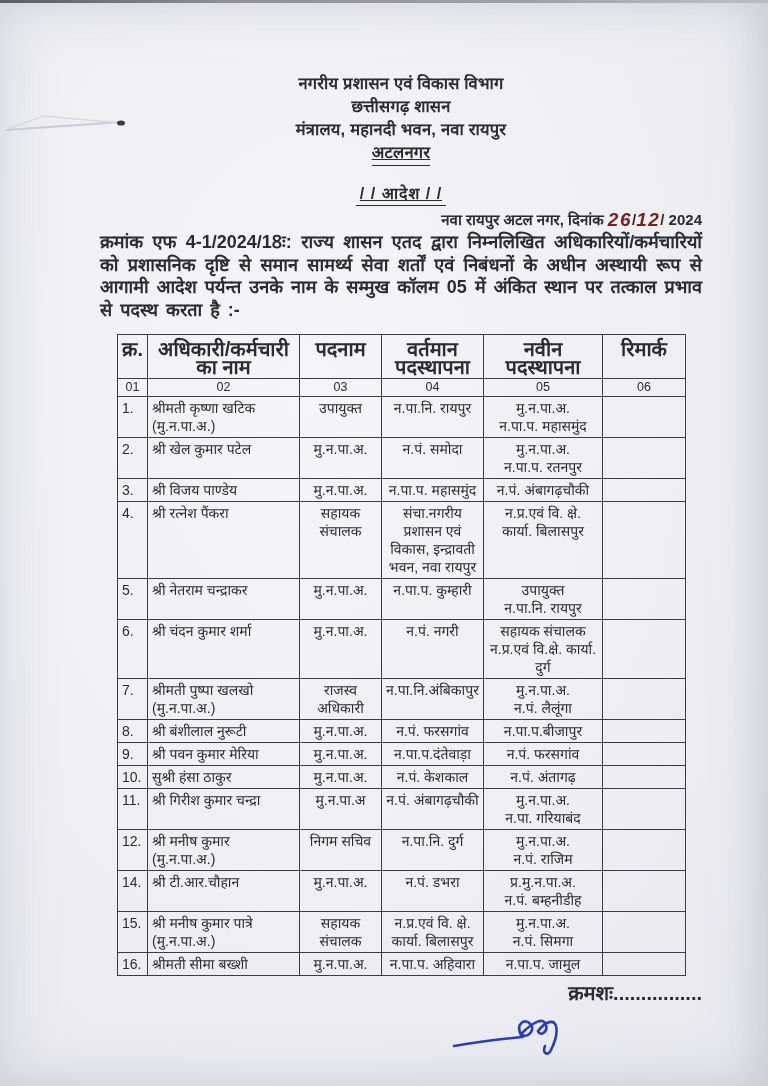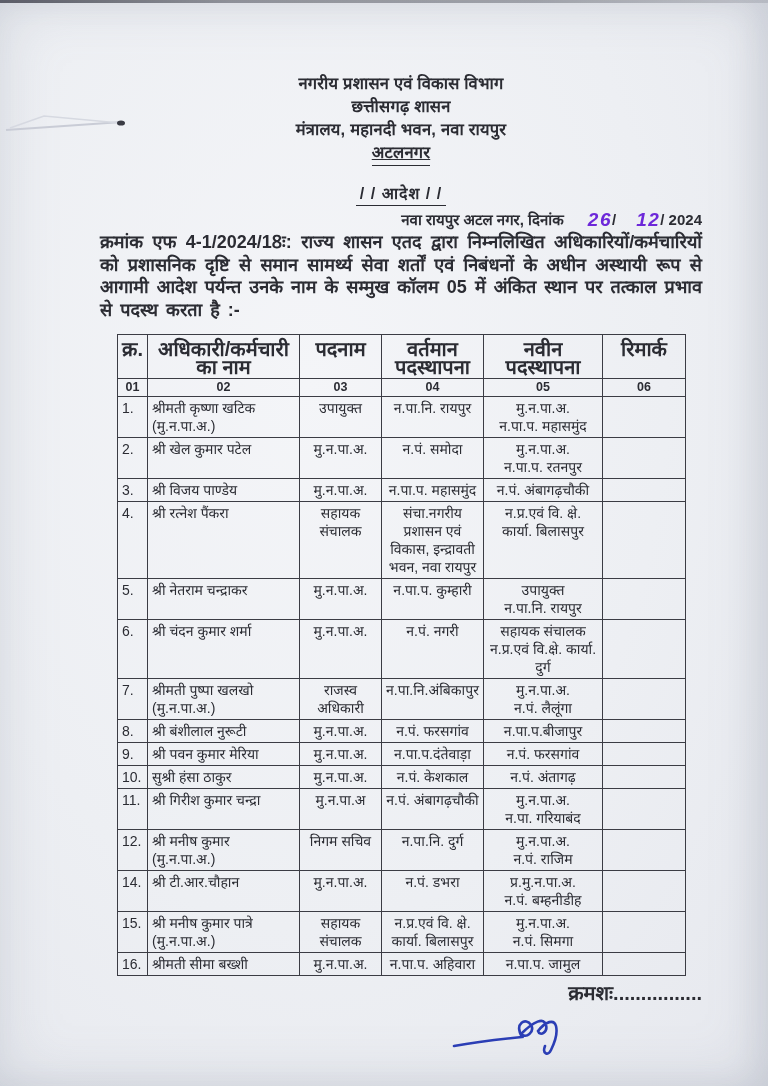--- a/index.html
+++ b/index.html
@@ -22,44 +22,44 @@
   .page{
     position:absolute;left:0;top:0;width:768px;height:1086px;
     box-sizing:border-box;padding:72px 66px 0 100px;
   }
   .letterhead{text-align:center;font-size:16.5px;line-height:23px;font-weight:700;letter-spacing:.2px;}
   .letterhead .lh-line{white-space:nowrap;}
   .lh-underline{display:inline-block;border-bottom:1.6px solid #2b2c33;padding-bottom:1px;text-decoration:underline;}
   .order-heading{
     text-align:center;margin-top:16px;font-size:16px;font-weight:700;
   }
-  .order-heading span{display:inline-block;border-bottom:1.6px solid #2b2c33;padding:0 4px 1px 4px;letter-spacing:1px;}
+  .order-heading span{display:inline-block;border-bottom:1.6px solid #2b2c33;padding:0 4px 1px 4px;letter-spacing:1px;text-decoration:underline;}
   .dateline{
     text-align:right;font-size:15px;font-weight:700;margin-top:2px;line-height:22px;
   }
   .handwritten{
-    color:#6d28d9;font-style:italic;font-weight:700;font-size:19px;
-    letter-spacing:1.5px;position:relative;top:1px;margin-left:20px;
+    color:#7f1d1d;font-style:italic;font-weight:700;font-size:19px;
+    letter-spacing:1.5px;position:relative;top:1px;
   }
   .body-par{
     margin-top:0;font-size:18px;line-height:22.5px;text-align:justify;
     font-weight:700;word-spacing:3px;
   }
   .tbl-wrap{margin-top:13px;margin-left:17px;width:568px;}
   table.order-table{
     border-collapse:collapse;width:568px;table-layout:fixed;
     font-size:14px;
   }
   table.order-table th,table.order-table td{
     border:1.4px solid #3b3c44;padding:2px 4px;vertical-align:top;
     line-height:18px;white-space:pre-line;overflow:hidden;
   }
   table.order-table th{font-weight:700;text-align:center;font-size:20px;padding-top:5px;}
   tr.colnums td{
-    text-align:center;font-weight:700;font-size:12.5px;line-height:15px;padding:1px 2px;
+    text-align:center;font-weight:400;font-size:12.5px;line-height:15px;padding:1px 2px;
   }
   td.col0{text-align:left;padding-left:5px;}
   td.col1{text-align:left;padding-left:6px;}
   td.col2,td.col3,td.col4,td.col5{text-align:center;}
   .col-w0{width:30px;} .col-w1{width:152px;} .col-w2{width:82px;}
   .col-w3{width:102px;} .col-w4{width:119px;} .col-w5{width:83px;}
   .continuation{
     width:585px;margin-left:17px;text-align:right;font-size:20px;font-weight:700;margin-top:3px;
   }
   .signature{position:absolute;left:450px;top:1008px;width:120px;height:56px;}

